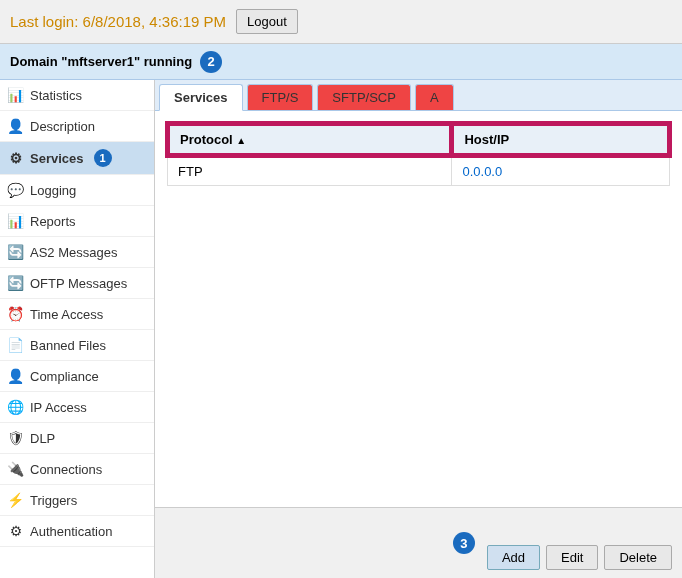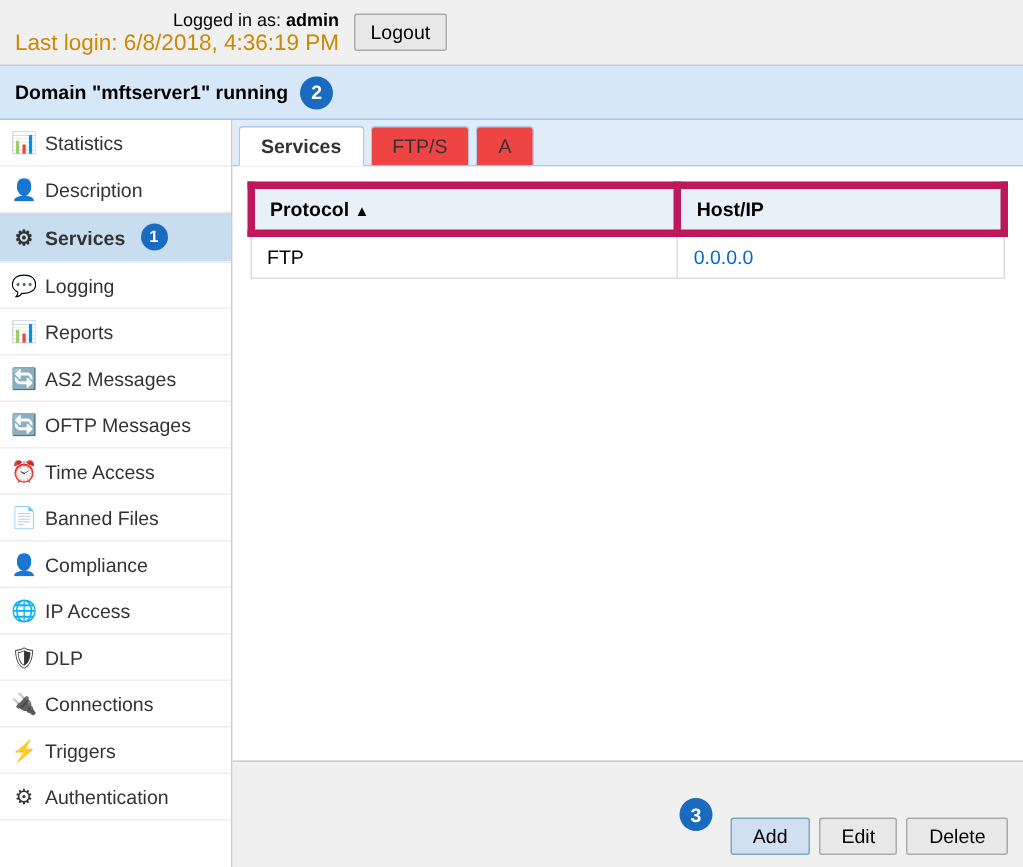--- a/index.html
+++ b/index.html
@@ -224,23 +224,20 @@
       font-size: 10px;
       margin-left: 2px;
     }
   </style>
 </head>
 <body>
 
 <div class="top-nav">
   <div class="top-nav-right">
     <div class="login-info">
-      <div>
-        <span>Logged in as: </span><span class="username">admin</span>
-      </div>
       <div class="last-login">
         <span>Last login:</span>
         <span>6/8/2018, 4:36:19 PM</span>
       </div>
     </div>
     <button class="logout-btn">Logout</button>
   </div>
 </div>
 
 <div class="domain-bar">
@@ -312,20 +309,21 @@
       <span class="sidebar-icon">⚙</span>
       <span>Authentication</span>
     </div>
   </div>
 
   <div class="content-area">
 
     <div class="tabs">
       <div class="tab active">Services</div>
       <div class="tab">FTP/S</div>
+      <div class="tab">SFTP/SCP</div>
       <div class="tab">A</div>
     </div>
 
     <div class="table-area">
       <table class="data-table">
         <thead>
           <tr>
             <th>
               <span>Protocol</span>
               <span class="sort-indicator"> ▲</span>

